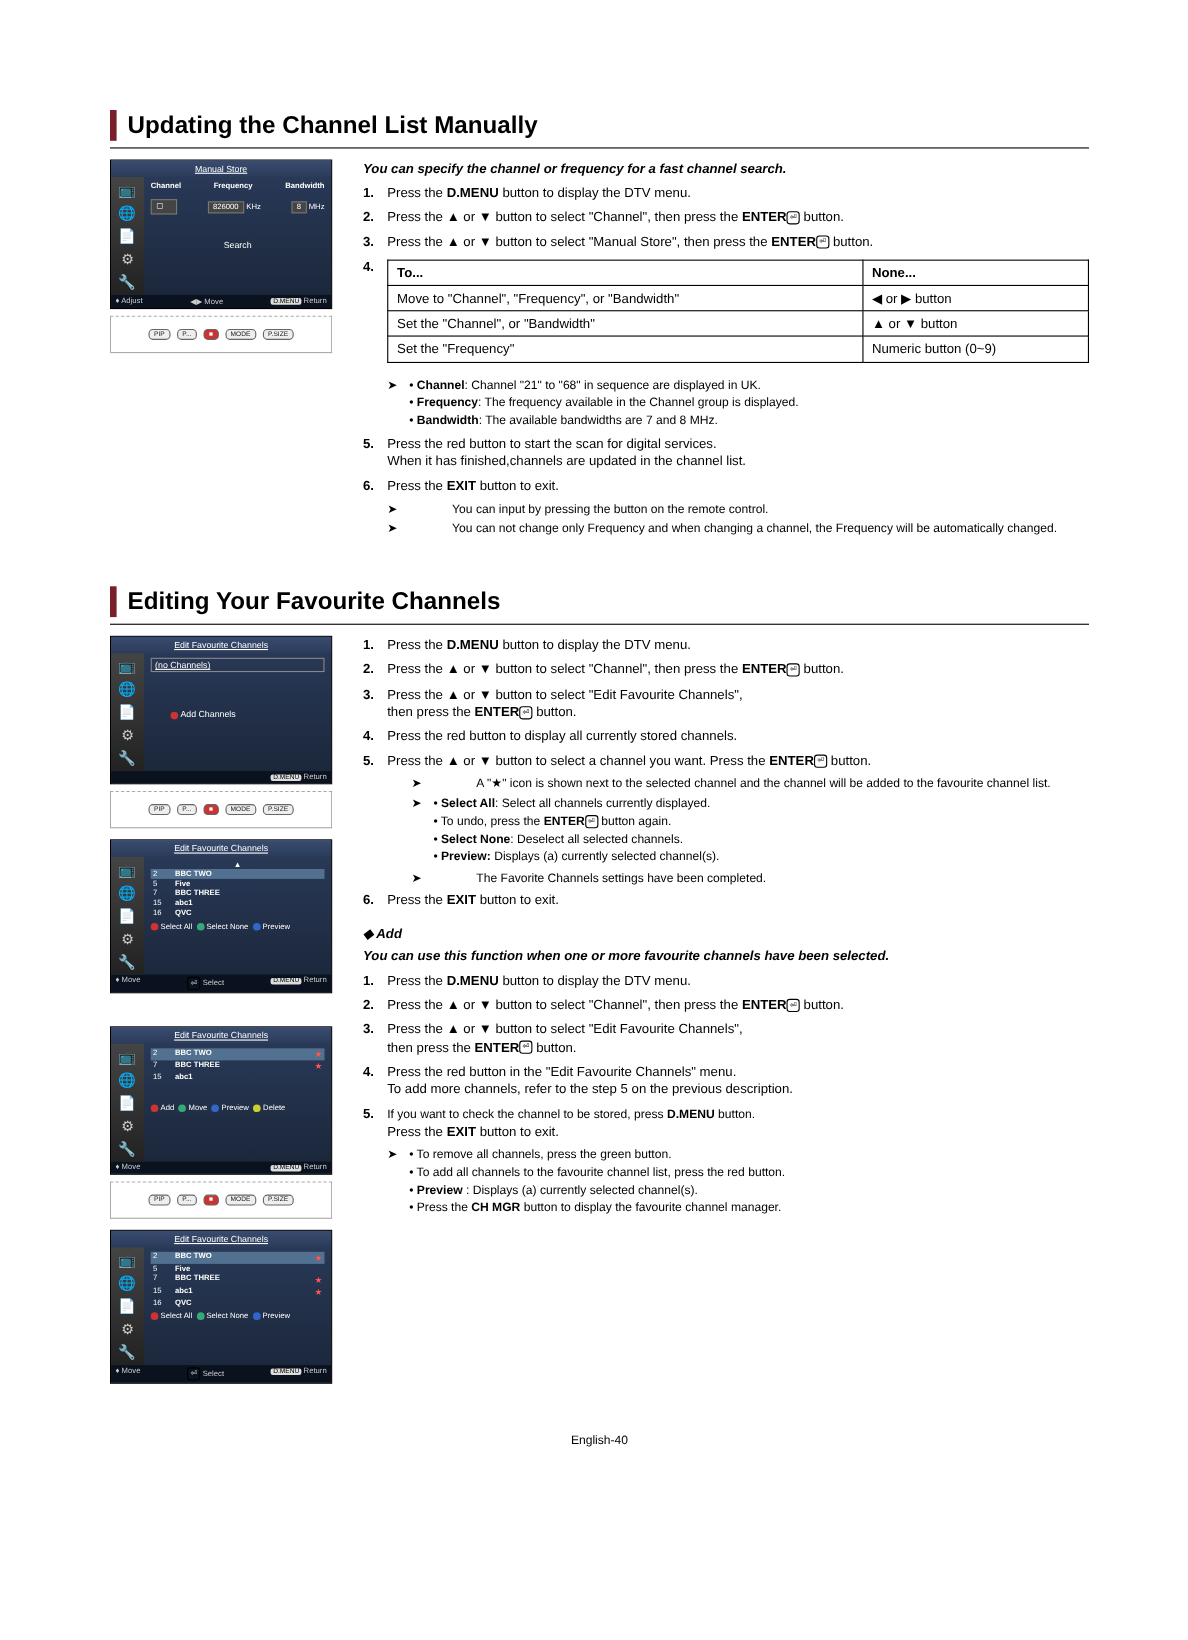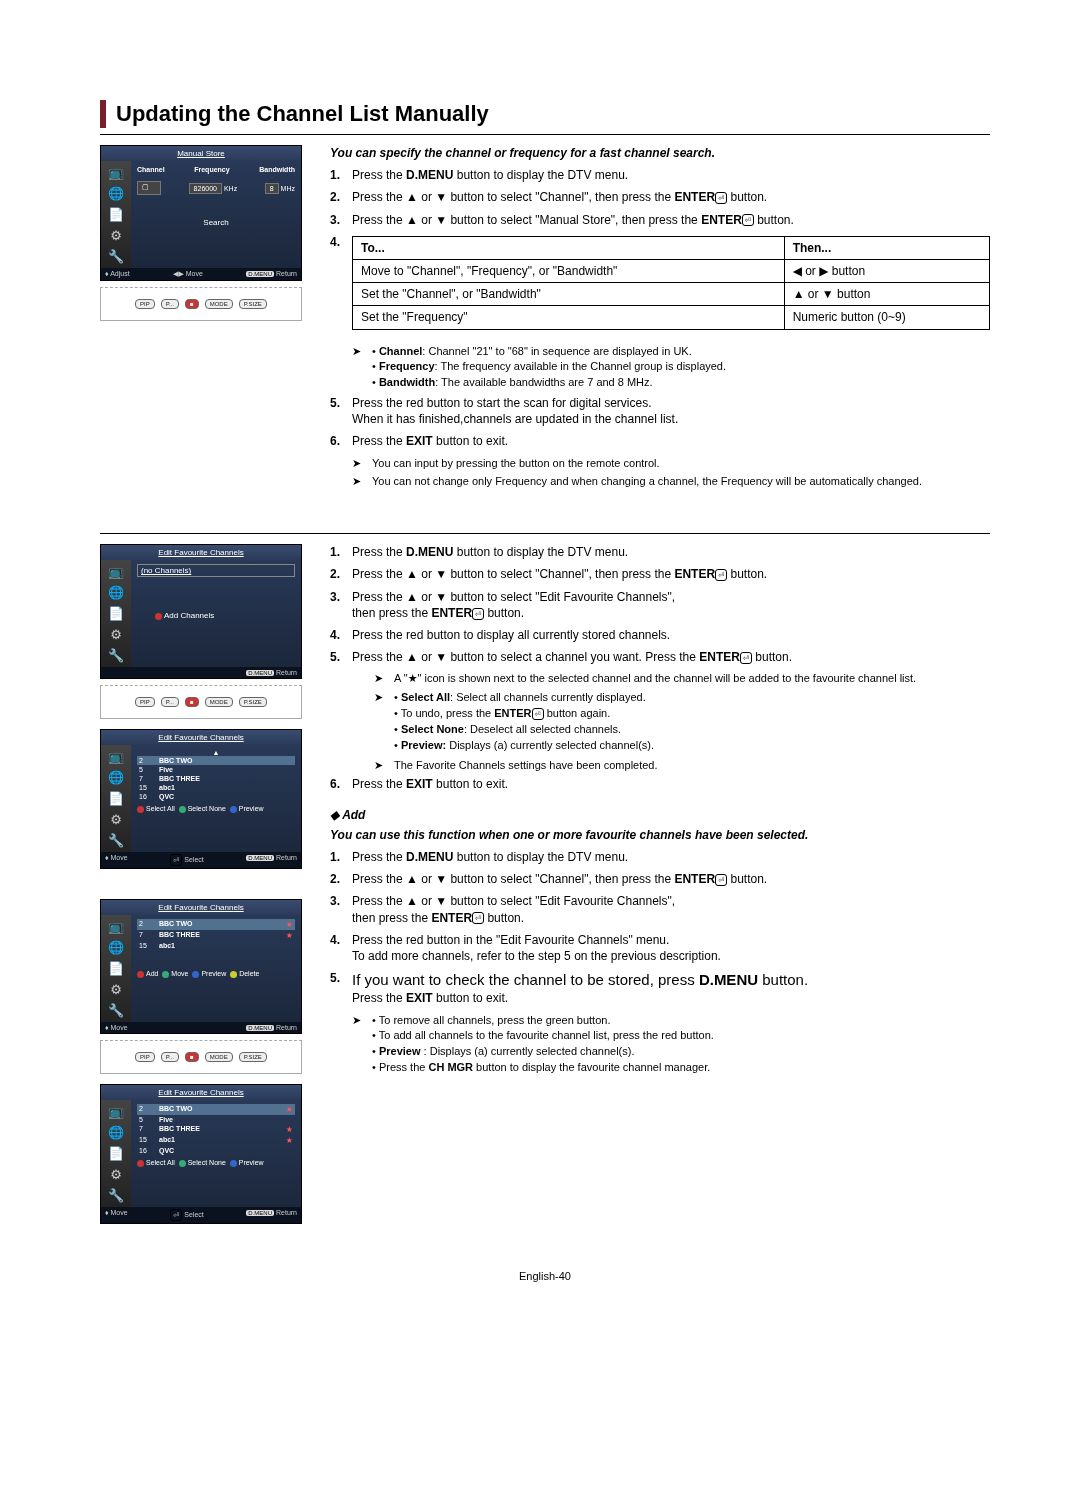--- a/index.html
+++ b/index.html
@@ -93,20 +93,21 @@
     display: flex;
     margin: 4px 0 4px 22px;
     font-size: 11px;
   }
   .note-icon {
     width: 20px;
     flex: 0 0 20px;
   }
   .note-text {
     flex: 1;
+    margin-left: 39px;
   }
   .note-bullets {
     margin-left: 0px;
   }
   .note-bullets div {
     margin-bottom: 1px;
   }
   .sub-heading {
     font-weight: bold;
     font-style: italic;
@@ -282,21 +283,21 @@
           <div class="step-num">3.</div>
           <div class="step-text">Press the ▲ or ▼ button to select "Manual Store", then press the <b>ENTER</b><span class="enter-icon">⏎</span> button.</div>
         </div>
         <div class="step">
           <div class="step-num">4.</div>
           <div class="step-text">
             <table class="to-then">
               <tbody>
                   <tr>
                 <th>To...</th>
-                <th>Then...</th>
+                <th>None...</th>
               </tr>
               <tr>
                 <td>Move to "Channel", "Frequency", or "Bandwidth"</td>
                 <td>◀  or  ▶ button</td>
               </tr>
               <tr>
                 <td>Set the "Channel", or "Bandwidth"</td>
                 <td>▲  or  ▼ button</td>
               </tr>
               <tr>
@@ -333,20 +334,24 @@
         </div>
         <div class="note">
           <div class="note-icon">➤</div>
           <div class="note-text">You can not change only Frequency and when changing a channel, the Frequency will be automatically changed.</div>
         </div>
       </div>
     </div>
   </div>
 
   <div class="section">
+    <div class="section-title-row">
+      <div class="section-accent"></div>
+      <div class="section-title">Editing Your Favourite Channels</div>
+    </div>
     <hr class="section-rule">
     <div class="section-body">
       <div class="left-col">
 
         <div class="osd">
           <div class="osd-title">Edit Favourite Channels</div>
           <div class="osd-body">
             <div class="osd-icons">
               <span>📺</span>
               <span>🌐</span>
@@ -575,21 +580,21 @@
             <div class="step-num">3.</div>
             <div class="step-text">Press the ▲ or ▼ button to select "Edit Favourite Channels",<br>then press the <b>ENTER</b><span class="enter-icon">⏎</span> button.</div>
           </div>
         <div class="step">
             <div class="step-num">4.</div>
             <div class="step-text" style="white-space:pre-line;">Press the red button in the "Edit Favourite Channels" menu.
 To add more channels, refer to the step 5 on the previous description.</div>
           </div>
         <div class="step">
             <div class="step-num">5.</div>
-            <div class="step-text"><span style="font-size:15px;">If you want to check the channel to be stored, press <b>D.MENU</b> button.</span><br>Press the <b>EXIT</b> button to exit.</div>
+            <div class="step-text"><span style="font-size:11px;">If you want to check the channel to be stored, press <b>D.MENU</b> button.</span><br>Press the <b>EXIT</b> button to exit.</div>
           </div>
 
         <div class="note">
           <div class="note-icon">➤</div>
           <div class="note-text note-bullets">
             <div>• To remove all channels, press the green button.</div>
             <div>• To add all channels to the favourite channel list, press the red button.</div>
             <div>• <b>Preview</b> : Displays (a) currently selected channel(s).</div>
             <div>• Press the <b>CH MGR</b> button to display the favourite channel manager.</div>
           </div>

